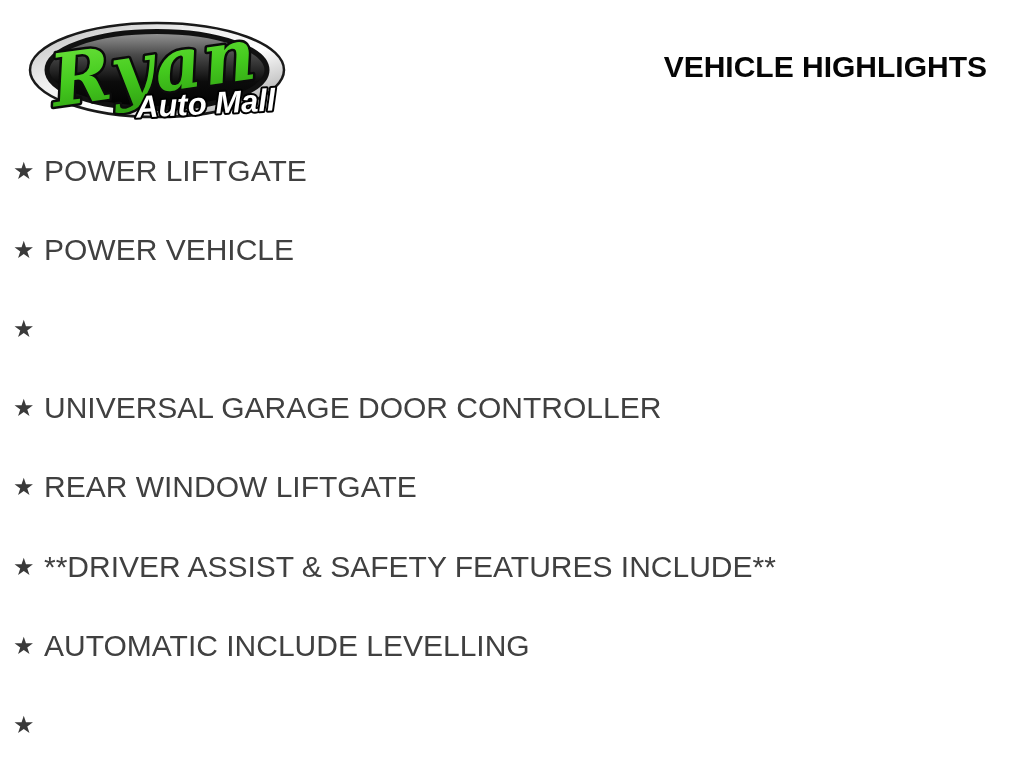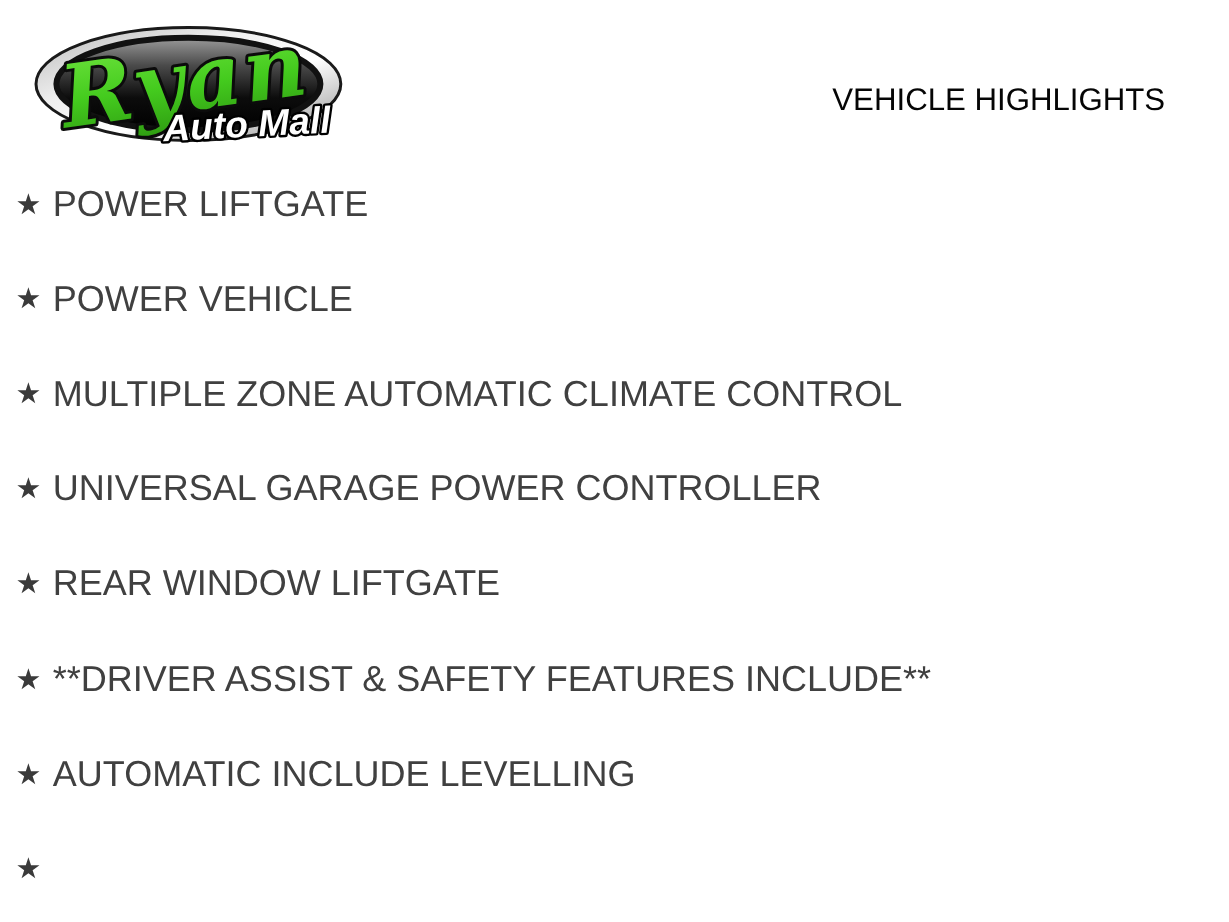--- a/index.html
+++ b/index.html
@@ -35,24 +35,24 @@
     font-family: "Liberation Sans", sans-serif;
     font-style: italic;
     font-weight: bold;
     paint-order: stroke;
     stroke-linejoin: round;
   }
   .title {
     position: absolute;
     top: 50px;
     right: 37px;
-    margin: 16px;
-    font-size: 26px;
+    margin: 0;
+    font-size: 30px;
     line-height: 34px;
-    font-weight: 400;
+    font-weight: 700;
     color: #050505;
     white-space: nowrap;
   }
   .highlights {
     position: absolute;
     left: 13px;
     top: 131px;
     margin: 0;
     padding: 0;
     list-style: none;
@@ -113,25 +113,24 @@
     <li class="highlight-row">
       <span class="star">★</span>
       <span class="label">POWER LIFTGATE</span>
     </li>
     <li class="highlight-row">
       <span class="star">★</span>
       <span class="label">POWER VEHICLE</span>
     </li>
     <li class="highlight-row">
       <span class="star">★</span>
-      <span class="label">MULTIPLE ZONE AUTOMATIC CLIMATE CONTROL</span>
     </li>
     <li class="highlight-row">
       <span class="star">★</span>
-      <span class="label">UNIVERSAL GARAGE POWER CONTROLLER</span>
+      <span class="label">UNIVERSAL GARAGE DOOR CONTROLLER</span>
     </li>
     <li class="highlight-row">
       <span class="star">★</span>
       <span class="label">REAR WINDOW LIFTGATE</span>
     </li>
     <li class="highlight-row">
       <span class="star">★</span>
       <span class="label">**DRIVER ASSIST &amp; SAFETY FEATURES INCLUDE**</span>
     </li>
     <li class="highlight-row">

